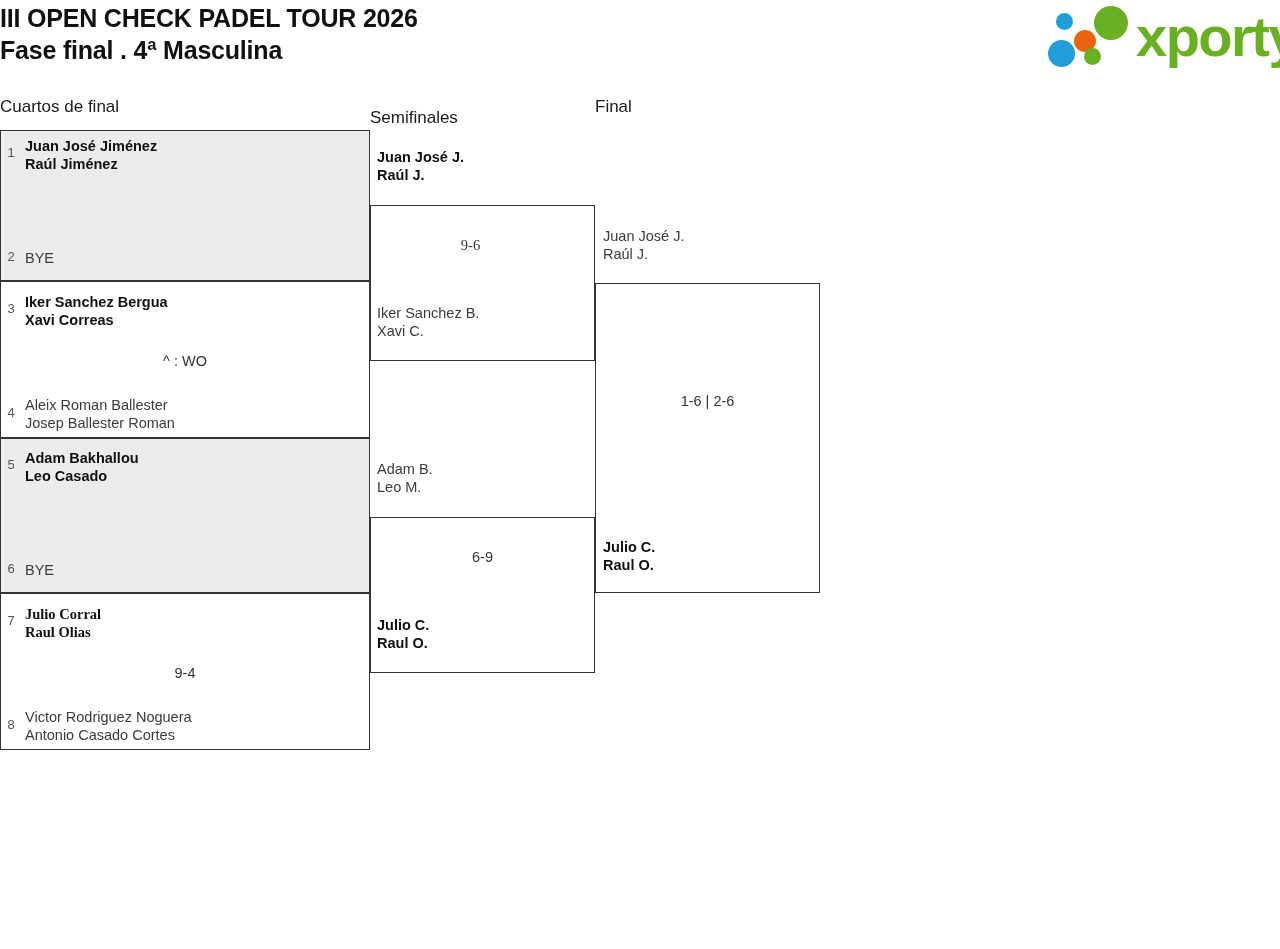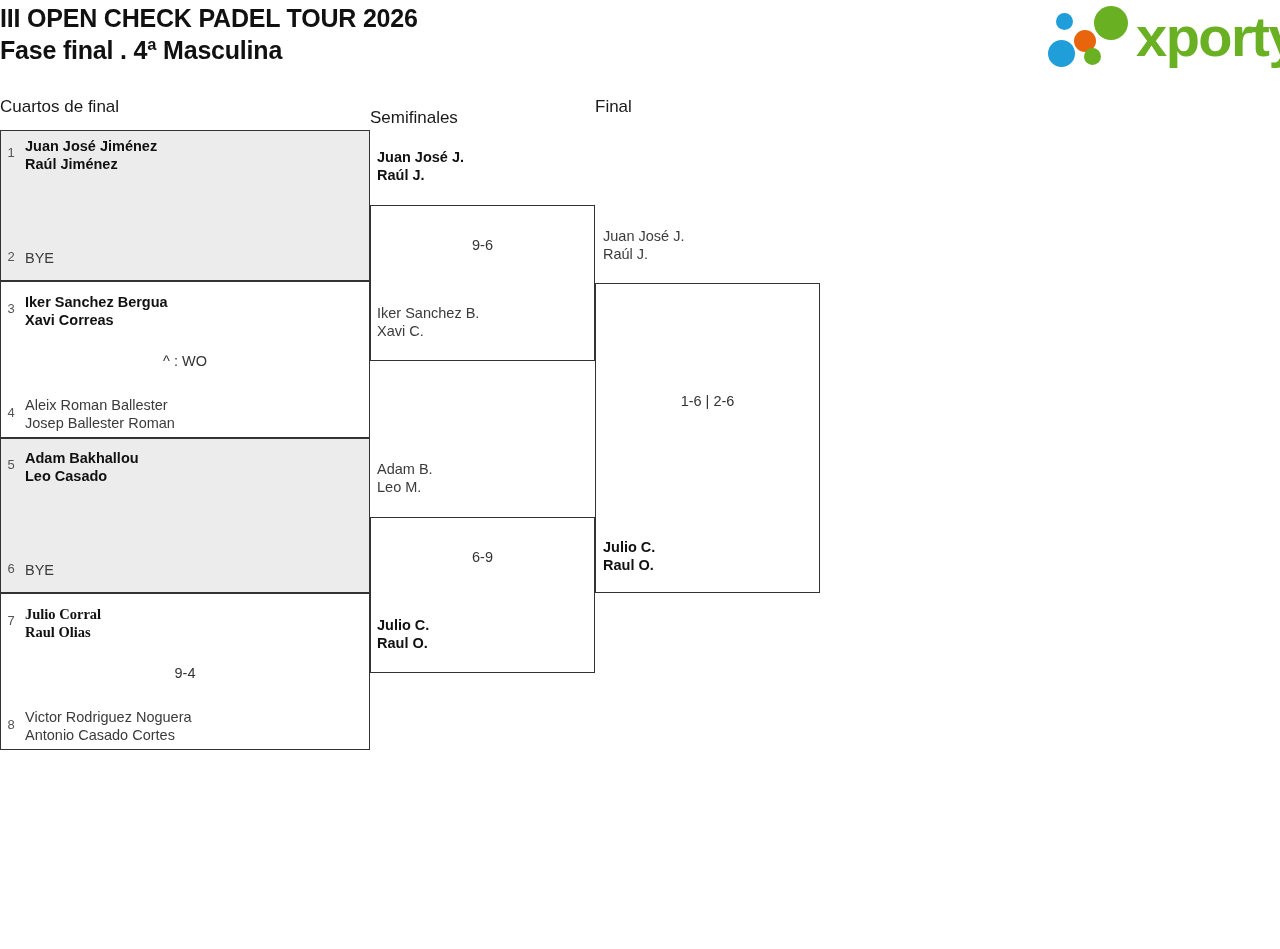--- a/index.html
+++ b/index.html
@@ -187,21 +187,21 @@
   <div class="player-pair" style="left:25px; top:708px;">
     <span class="ln">Victor Rodriguez Noguera</span>
     <span class="ln">Antonio Casado Cortes</span>
   </div>
 
   <div class="match-box" style="left:370px; top:205px; width:225px; height:156px;"></div>
   <div class="player-pair win" style="left:377px; top:148px;">
     <span class="ln">Juan José J.</span>
     <span class="ln">Raúl J.</span>
   </div>
-  <div class="score" style="left:370px; top:236px; width:225px;">9-6</div>
+  <div class="score" style="left:358px; top:236px; width:225px;font-family:Liberation Serif, serif;">9-6</div>
   <div class="player-pair" style="left:377px; top:304px;">
     <span class="ln">Iker Sanchez B.</span>
     <span class="ln">Xavi C.</span>
   </div>
 
   <div class="match-box" style="left:370px; top:517px; width:225px; height:156px;"></div>
   <div class="player-pair" style="left:377px; top:460px;">
     <span class="ln">Adam B.</span>
     <span class="ln">Leo M.</span>
   </div>

